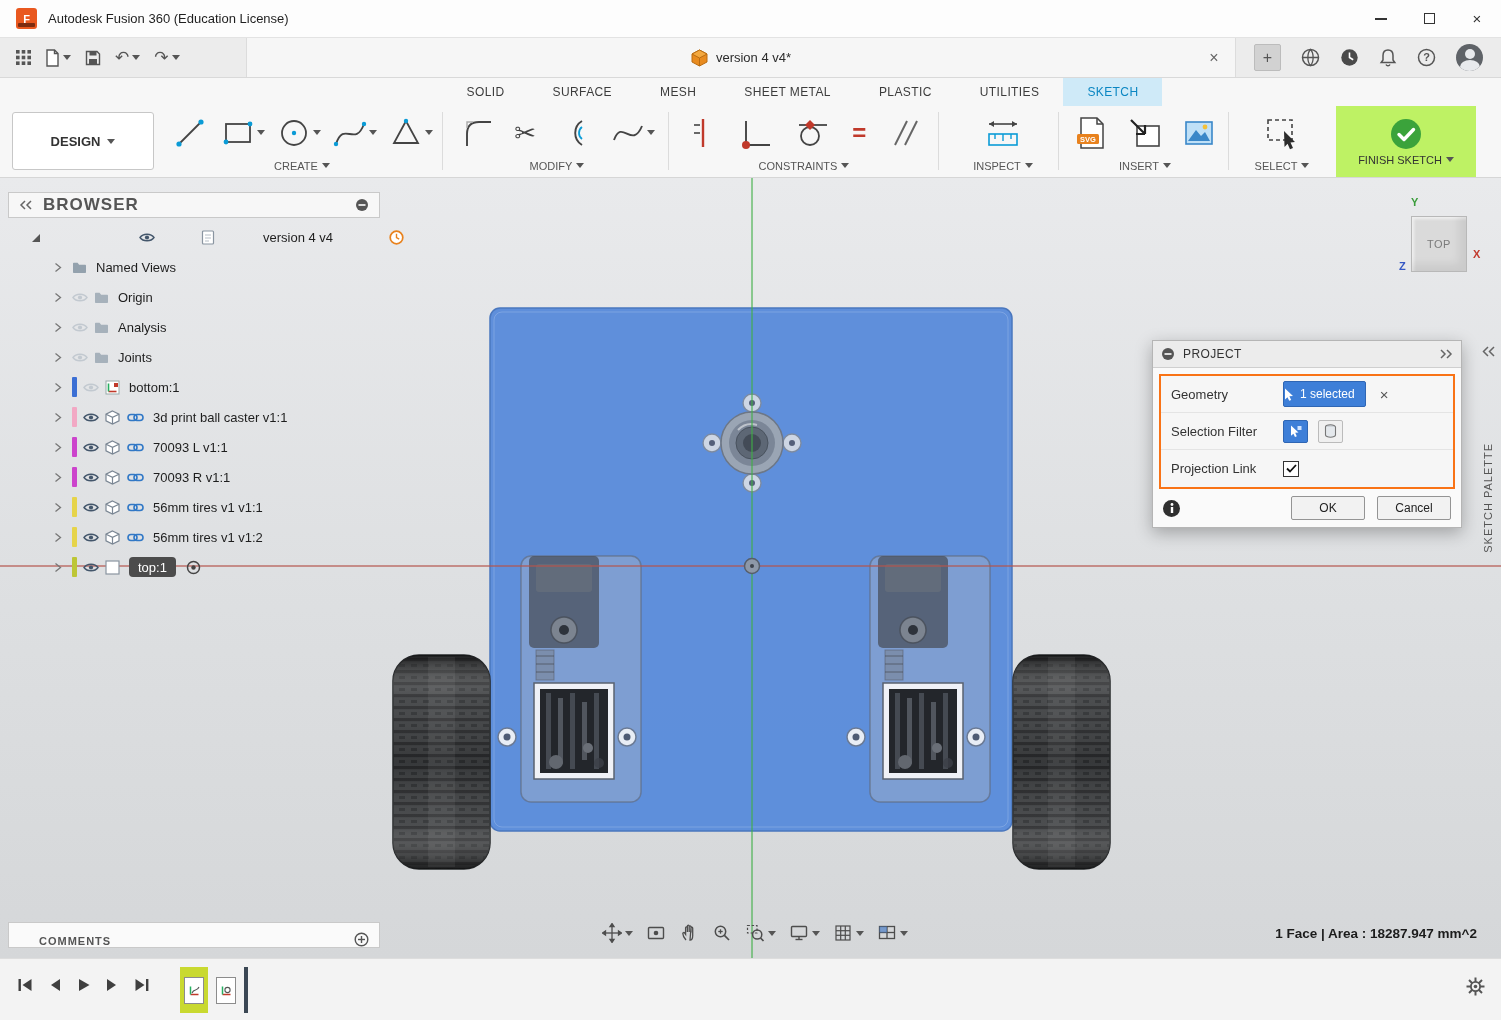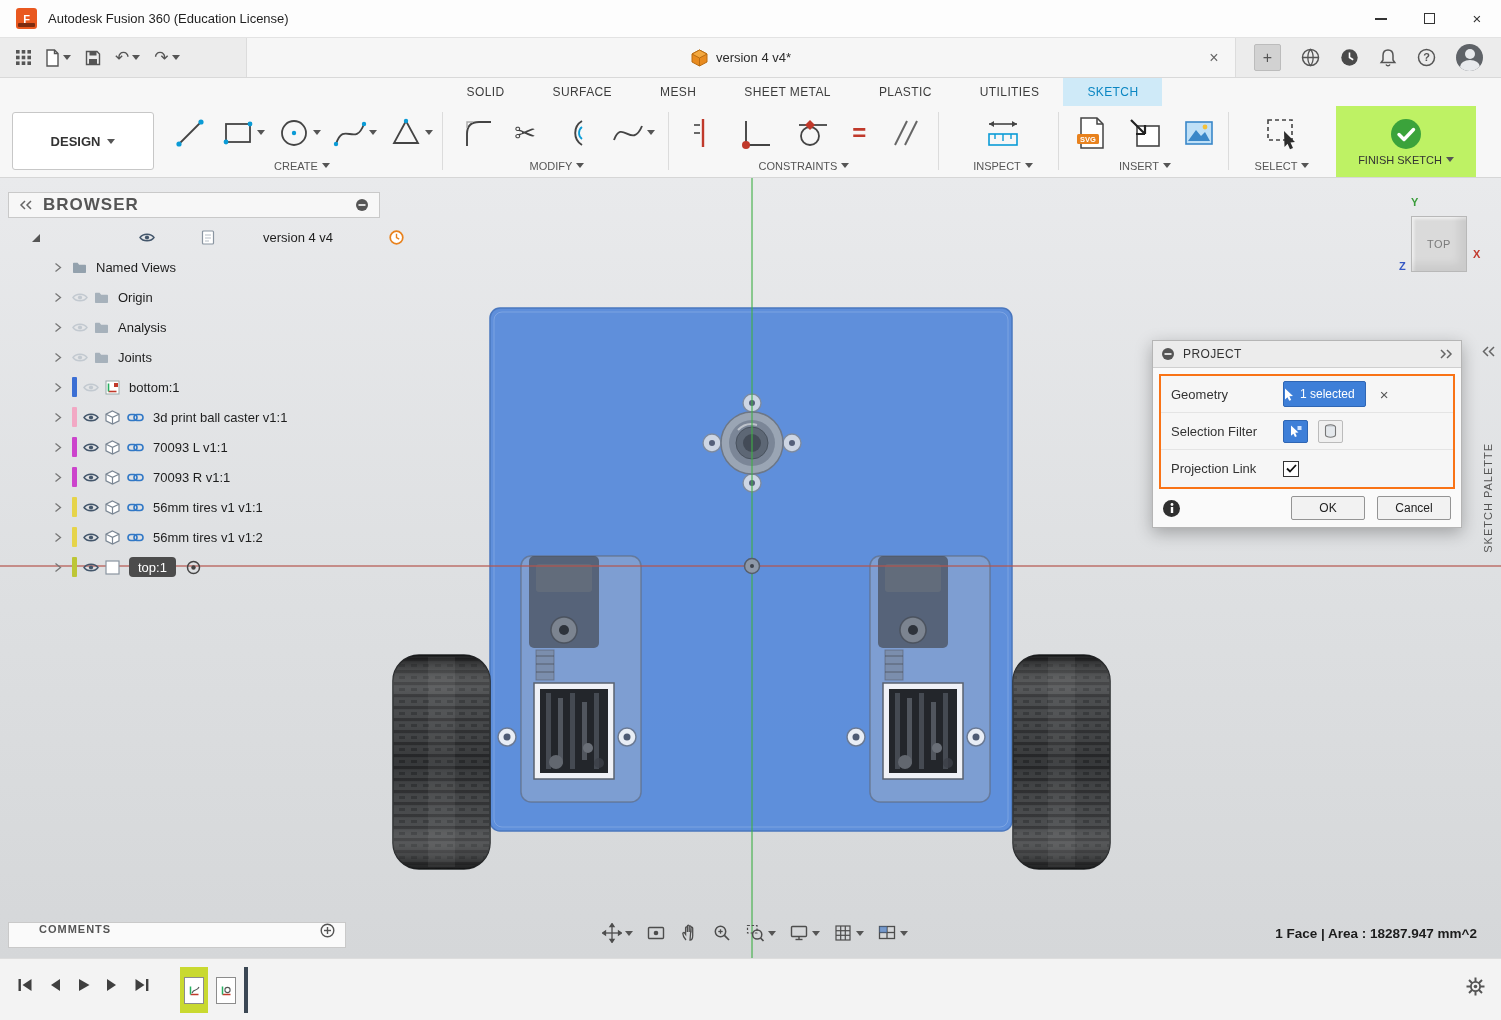--- a/index.html
+++ b/index.html
@@ -97,21 +97,21 @@
   .axis-label { position:absolute; font-size:11px; font-weight:bold; }
   .axis-y { left:18px; top:-6px; color:#3a9c3a; }
   .axis-x { left:80px; top:46px; color:#c23b2e; }
   .axis-z { left:6px; top:58px; color:#3457c4; }
 
   
   .palette-tab { position:absolute; right:2px; top:168px; width:22px; display:flex; flex-direction:column; align-items:center; }
   .palette-label { margin-top:86px; writing-mode:vertical-rl; transform:rotate(180deg); font-size:11px; color:#555; letter-spacing:1px; }
 
   
-  .comments-bar { position:absolute; left:8px; top:744px; width:338px; height:26px; background:rgba(252,252,252,.95); border:1px solid #c9c9c9; display:flex; align-items:flex-start; padding:0 10px; }
+  .comments-bar { position:absolute; left:8px; top:744px; width:372px; height:26px; background:rgba(252,252,252,.95); border:1px solid #c9c9c9; display:flex; align-items:flex-end; padding:0 10px; }
   .comments-label { font-size:11px; font-weight:bold; letter-spacing:1px; color:#555; margin-left:20px; flex:1; }
   .nav-toolbar { position:absolute; left:602px; top:740px; height:30px; display:flex; align-items:center; gap:13px; color:#4d4d4d; }
   .nav-btn { display:flex; align-items:center; gap:3px; }
   .status-info { position:absolute; right:24px; top:748px; font-size:13.5px; font-weight:bold; color:#1c1c1c; }
 
   
   .timeline { position:absolute; left:0; top:958px; width:100%; height:62px; background:#f3f3f3; border-top:1px solid #ddd; }
   .playback { position:absolute; left:16px; top:18px; display:flex; align-items:center; gap:14px; }
   .pb-btn { display:flex; align-items:center; }
   .tl-strip { position:absolute; left:180px; top:8px; height:46px; display:flex; align-items:center; }

